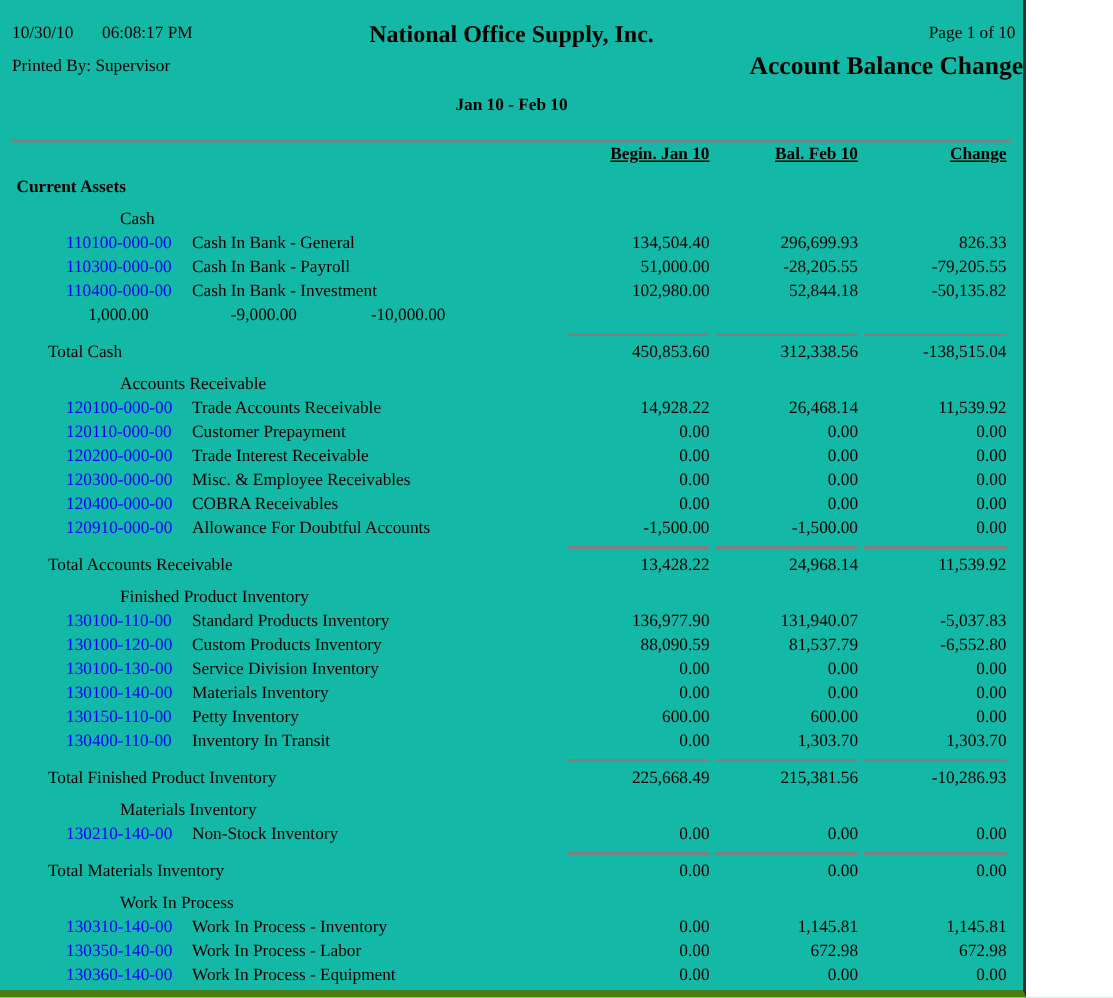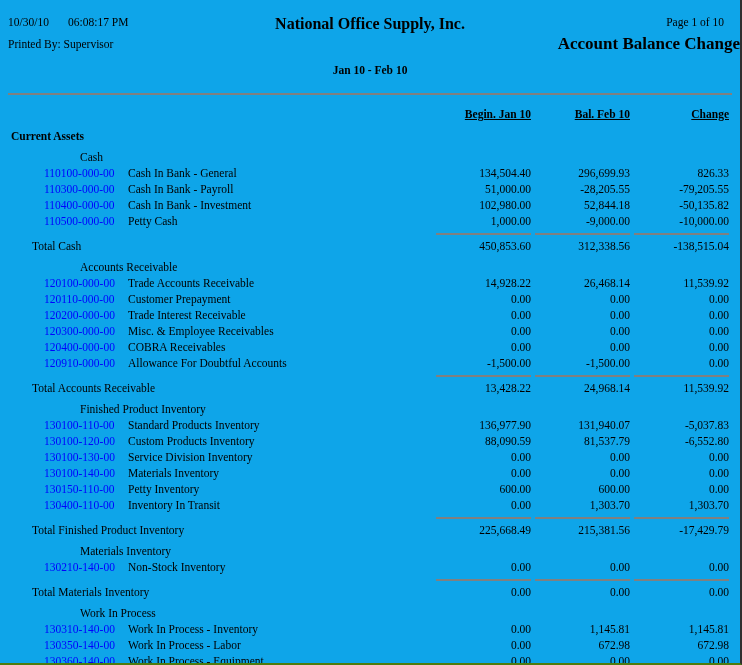--- a/index.html
+++ b/index.html
@@ -1,42 +1,42 @@
 <!DOCTYPE html>
 <html><head>
 <meta charset="utf-8">
 <style>
   html,body { margin:0; padding:0; background:#fff; }
   .page {
     position:relative;
-    width:742px; height:665px;
+    width:684px; height:665px;
     box-sizing:border-box;
-    background:#0ea5e9;
+    background:#14b8a6;
     color:#000;
     font-family:"Liberation Serif","DejaVu Serif",serif;
     font-size:11.5px;
-    border-bottom:2px solid #4d7c0f;
+    border-bottom:5px solid #4d7c0f;
     border-right:2px solid #2f2f2f;
     overflow:hidden;
   }
   
   .hdr { position:relative; height:93px; }
   .h-date   { position:absolute; left:8px;  top:16px; }
   .h-time   { position:absolute; left:68px; top:16px; }
   .h-printed{ position:absolute; left:8px;  top:38px; }
   .h-company{ position:absolute; left:0; right:0; top:15px; text-align:center; font-weight:bold; font-size:16px; }
   .h-title  { position:absolute; left:0; right:0; top:34px; text-align:right; font-weight:bold; font-size:17px;margin-left:16px; }
   .h-period { position:absolute; left:0; right:0; top:64px; text-align:center; font-weight:bold; font-size:11.5px; }
-  .h-page   { position:absolute; right:16px; top:16px; }
+  .h-page   { position:absolute; right:5px; top:16px; }
   .rule { height:2px; background:var(--rule,#808080); margin:0 8px; }
   
   .row { display:flex; align-items:baseline; padding-right:11px; line-height:16px; }
   .num { width:95px; margin-left:4px; text-align:right; white-space:nowrap; flex:none; }
   .label-area { flex:1; min-width:0; white-space:nowrap; }
-  .colhdr { margin-top:11px; }
+  .colhdr { }
   .colhdr .num { font-weight:bold; text-decoration:underline; }
   
   .group-header { font-weight:bold; padding-left:11px; line-height:16px; margin-top:6px; }
   .section-header { padding-left:32px; line-height:16px; margin-top:5px;margin-left:48px; }
   .acct-row .label-area { display:flex; padding-left:44px; }
   .acct { width:84px; flex:none; color:var(--link,#0000FF); cursor:pointer; }
   .desc { flex:1; min-width:0; white-space:nowrap; }
   .total-row { margin-top:4px; }
   .total-row .label-area { padding-left:32px; padding-top:5px; }
   .total-row .num { border-top:2px solid var(--rule,#808080); padding-top:3px; }
@@ -90,24 +90,20 @@
       <div class="row acct-row">
         <span class="label-area">
           <span class="acct">110400-000-00</span>
           <span class="desc">Cash In Bank - Investment</span>
         </span>
         <span class="num">102,980.00</span>
         <span class="num">52,844.18</span>
         <span class="num">-50,135.82</span>
       </div>
       <div class="row acct-row">
-        <span class="label-area">
-          <span class="acct">110500-000-00</span>
-          <span class="desc">Petty Cash</span>
-        </span>
         <span class="num">1,000.00</span>
         <span class="num">-9,000.00</span>
         <span class="num">-10,000.00</span>
       </div>
       <div class="row total-row">
         <span class="label-area">Total Cash</span>
         <span class="num">450,853.60</span>
         <span class="num">312,338.56</span>
         <span class="num">-138,515.04</span>
       </div>
@@ -224,21 +220,21 @@
           <span class="desc">Inventory In Transit</span>
         </span>
         <span class="num">0.00</span>
         <span class="num">1,303.70</span>
         <span class="num">1,303.70</span>
       </div>
       <div class="row total-row">
         <span class="label-area">Total Finished Product Inventory</span>
         <span class="num">225,668.49</span>
         <span class="num">215,381.56</span>
-        <span class="num">-17,429.79</span>
+        <span class="num">-10,286.93</span>
       </div>
       <div class="section-header">Materials Inventory</div>
       <div class="row acct-row">
         <span class="label-area">
           <span class="acct">130210-140-00</span>
           <span class="desc">Non-Stock Inventory</span>
         </span>
         <span class="num">0.00</span>
         <span class="num">0.00</span>
         <span class="num">0.00</span>

